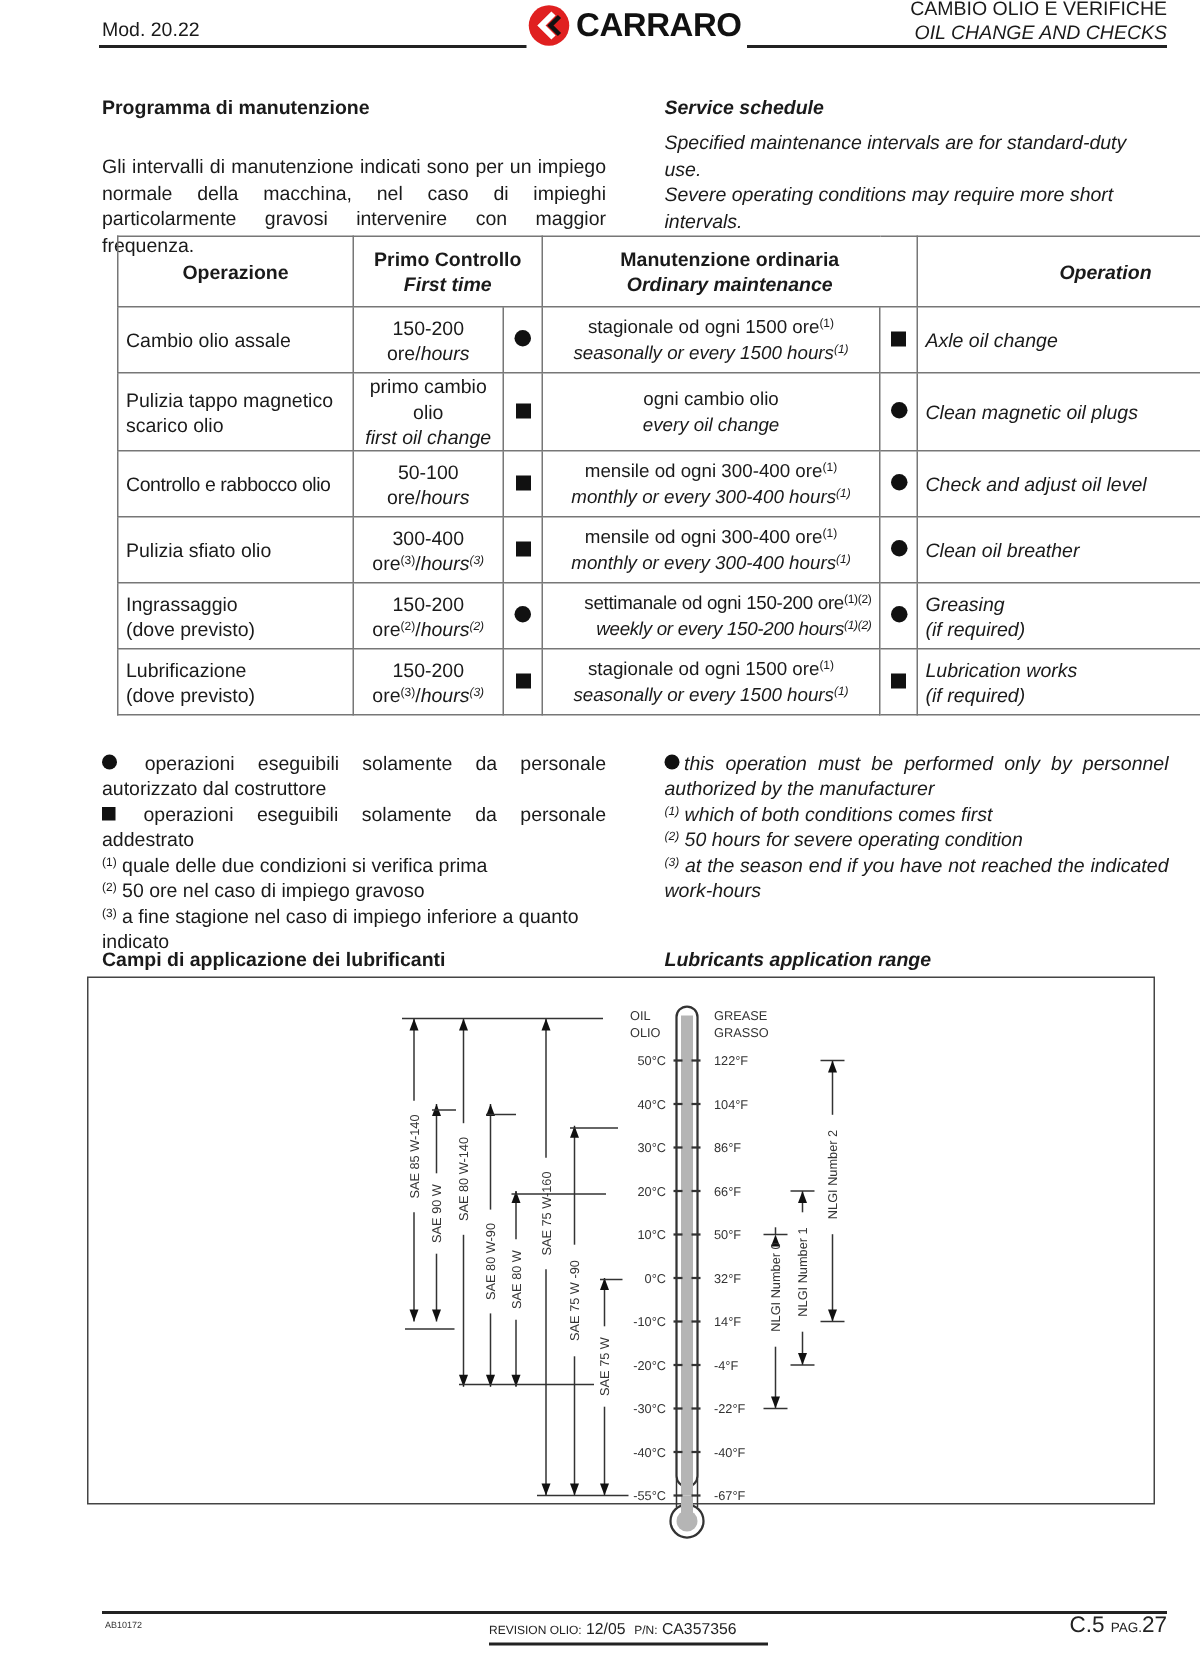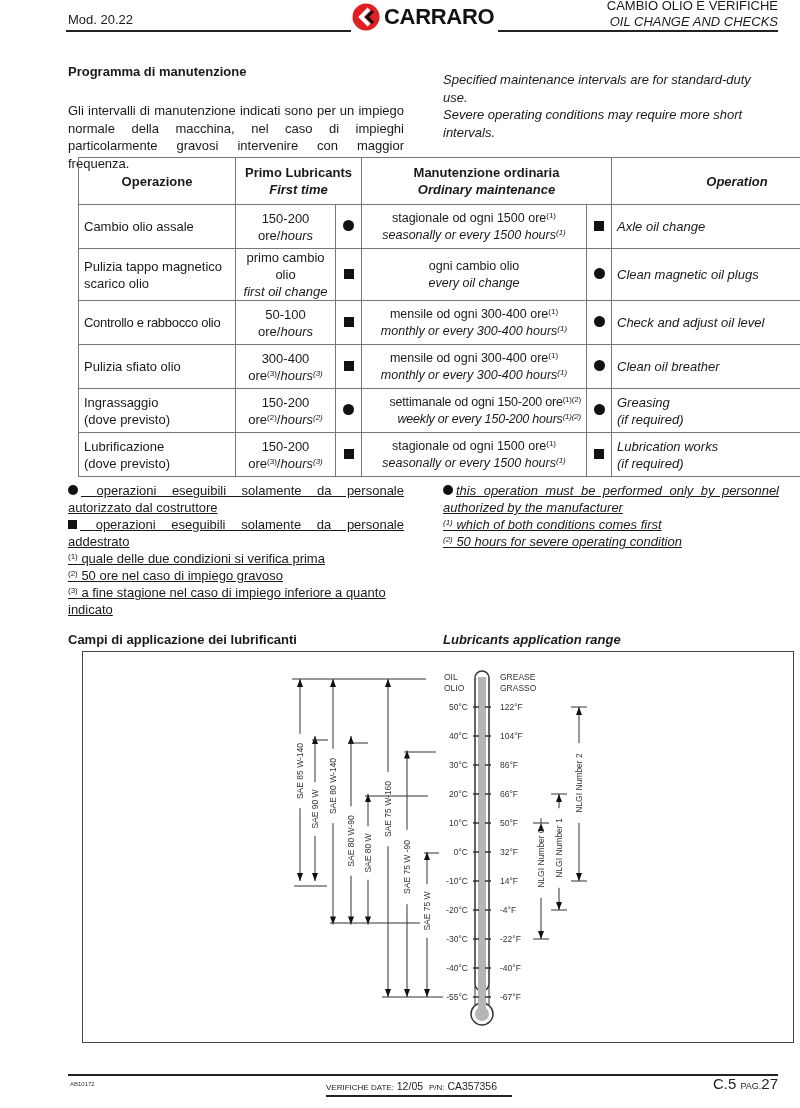--- a/index.html
+++ b/index.html
@@ -36,33 +36,33 @@
   .c-sym { width: 26px; text-align: center; padding: 0 !important; }
   .c-ord { width: 225px; text-align: center; font-size: 12.5px; }
   .c-sym2 { width: 25px; text-align: center; padding: 0 !important; }
   .c-eop { font-style: italic; }
   .it { font-style: italic; }
   sup { font-size: 8px; vertical-align: 4px; line-height: 0; }
   .sym-circle { display: inline-block; width: 11px; height: 11px; border-radius: 50%; background: #111; }
   .sym-square { display: inline-block; width: 10px; height: 10px; background: #111; }
 
   
-  .notes { position: absolute; top: 482px; width: 336px; font-size: 13px; line-height: 17px; text-decoration: underline; }
+  .notes { position: absolute; top: 500px; width: 336px; font-size: 13px; line-height: 17px; }
   .notes-left { left: 68px; }
   .notes-right { left: 443px; font-style: italic; }
   .notes .justify { text-align: justify; }
   .bul-c { display: inline-block; width: 10px; height: 10px; border-radius: 50%; background: #111; margin-right: 3px; }
   .bul-s { display: inline-block; width: 9px; height: 9px; background: #111; margin-right: 3px; }
 
   .h2 { position: absolute; top: 632px; font-weight: bold; font-size: 13px; }
   .h2.left { left: 68px; }
   .h2.right { left: 443px; font-style: italic; }
 
   
-  .chart-box { position: absolute; left: 82px; top: 651px; width: 712px; height: 392px; border: 1px solid #444; }
+  .chart-box { position: absolute; left: 58px; top: 651px; width: 712px; height: 352px; border: 1px solid #444; }
   .chart-svg { position: absolute; left: 0; top: 0; }
   .chart-svg text { font-family: "Liberation Sans", sans-serif; fill: #333; }
 
   
   .ftr-line { position: absolute; left: 68px; top: 1074px; width: 710px; height: 1.5px; background: #222; }
   .ftr-code { position: absolute; left: 70px; top: 1081px; font-size: 6px; color: #333; }
   .ftr-rev { position: absolute; left: 326px; top: 1080px; font-size: 10.5px; color: #222; }
   .ftr-rev .sm { font-size: 8px; }
   .ftr-rev-line { position: absolute; left: 326px; top: 1095px; width: 186px; height: 1.5px; background: #222; }
   .ftr-page { position: absolute; right: 22px; top: 1075px; font-size: 15px; color: #222; margin-left: 15px; }
@@ -85,30 +85,31 @@
 <div class="hdr-right">
   <div>CAMBIO OLIO E VERIFICHE</div>
   <div class="it">OIL CHANGE AND CHECKS</div>
 </div>
 
 <div class="col col-left" style="top:64px;">
   <div class="h-sec">Programma di manutenzione</div>
   <div class="p-body justify" style="margin-top:23px;">Gli intervalli di manutenzione indicati sono per un impiego normale della macchina, nel caso di impieghi particolarmente gravosi intervenire con maggior frequenza.</div>
 </div>
 <div class="col col-right" style="top:64px;">
+  <div class="h-sec it">Service schedule</div>
   <div class="p-body it" style="margin-top:7px;">Specified maintenance intervals are for standard-duty use.</div>
   <div class="p-body it">Severe operating conditions may require more short intervals.</div>
 </div>
 
 <table class="sched">
   <tbody>
       <tr>
     <th class="c-op">Operazione</th>
     <th colspan="2">
-      <div>Primo Lubricants</div>
+      <div>Primo Controllo</div>
       <div class="it">First time</div>
     </th>
     <th colspan="2">
       <div>Manutenzione ordinaria</div>
       <div class="it">Ordinary maintenance</div>
     </th>
     <th class="it">Operation</th>
   </tr>
 
   <tr>
@@ -219,20 +220,21 @@
   <div class="justify"><span class="bul-c"></span> <span>operazioni eseguibili solamente da personale autorizzato dal costruttore</span></div>
   <div class="justify"><span class="bul-s"></span> <span>operazioni eseguibili solamente da personale addestrato</span></div>
   <div><sup>(1)</sup><span> quale delle due condizioni si verifica prima</span></div>
   <div><sup>(2)</sup><span> 50 ore nel caso di impiego gravoso</span></div>
   <div><sup>(3)</sup><span> a fine stagione nel caso di impiego inferiore a quanto indicato</span></div>
 </div>
 <div class="notes notes-right">
   <div class="justify"><span class="bul-c"></span><span>this operation must be performed only by personnel authorized by the manufacturer</span></div>
   <div><sup>(1)</sup><span> which of both conditions comes first</span></div>
   <div><sup>(2)</sup><span> 50 hours for severe operating condition</span></div>
+  <div class="justify"><sup>(3)</sup><span> at the season end if you have not reached the indicated work-hours</span></div>
 </div>
 
 <div class="h2 left">Campi di applicazione dei lubrificanti</div>
 <div class="h2 right">Lubricants application range</div>
 
 <div class="chart-box">
   <svg class="chart-svg" id="chart-svg" width="712" height="392">
       <rect x="392" y="19" width="14" height="320" rx="7" fill="none" stroke="#333" stroke-width="1.5"></rect>
       <rect x="395" y="25" width="8" height="320" fill="#b5b5b5"></rect>
       <circle cx="399" cy="362" r="11" fill="#fff" stroke="#333" stroke-width="1.5"></circle>
@@ -357,21 +359,21 @@
       <polygon points="493,221 499,221 496,229" fill="#111"></polygon>
       <text x="499" y="131" font-size="8.5" text-anchor="middle" transform="rotate(-90 499 131)">NLGI Number 2</text>
       <line x1="488" y1="55" x2="504" y2="55" stroke="#333"></line>
       <line x1="488" y1="229" x2="504" y2="229" stroke="#333"></line>
     </svg>
 </div>
 
 <div class="ftr-line"></div>
 <div class="ftr-code">AB10172</div>
 <div class="ftr-rev">
-  <span class="sm">VERIFICHE DATE:</span>
+  <span class="sm">REVISION OLIO:</span>
   <span>12/05</span>
   &nbsp;<span class="sm">P/N:</span>
   <span>CA357356</span>
 </div>
 <div class="ftr-rev-line"></div>
 <div class="ftr-page">
   <span>C.5</span>
   <span class="sm">PAG.</span><span>27</span>
 </div>
 

